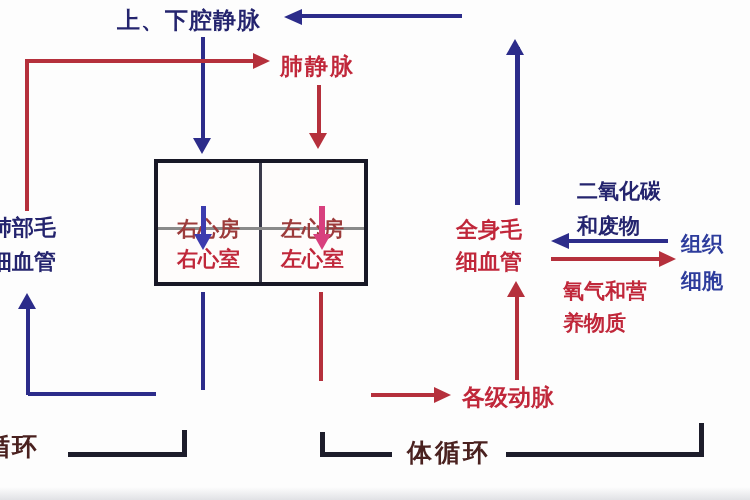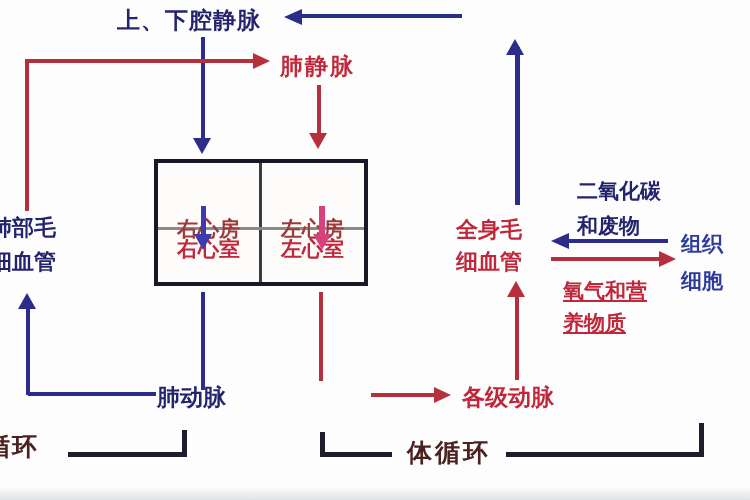--- a/index.html
+++ b/index.html
@@ -19,21 +19,21 @@
   .ah-left{border-top:8px solid transparent;border-bottom:8px solid transparent;border-right:18px solid currentColor;}
   .ah-right{border-top:8px solid transparent;border-bottom:8px solid transparent;border-left:17px solid currentColor;}
   #heart-box{
     position:absolute;left:154px;top:159px;width:214px;height:127px;
     border:4px solid var(--box_border);box-sizing:border-box;background:#fefcfb;
   }
   .hb-vdiv{position:absolute;left:101px;top:0;width:3px;height:100%;background:#3a3a4a;}
   .hb-hdiv{position:absolute;left:0;top:64px;width:100%;height:3px;background:var(--divider_gray);}
   .hb-cell{position:absolute;width:101px;display:flex;justify-content:center;font-size:21px;}
   .hb-top{top:12px;height:30px;margin-top:40px;}
-  .hb-bot{top:72px;height:30px;}
+  .hb-bot{top:82px;height:30px;}
   .hb-left{left:0;} .hb-right{left:104px;}
   .c-atrium{color:var(--atrium_maroon);}
   .c-vent{color:var(--text_red);}
   #bottom-band{position:absolute;left:0;bottom:0;width:100%;height:13px;
     background:linear-gradient(to bottom,rgba(190,192,200,0),rgba(190,192,200,0.45));}
 </style>
 </head>
 <body>
 
 <div id="stage">
@@ -48,24 +48,23 @@
 
   <div class="lbl t-red" style="left:456px;top:214px;font-size:22px;line-height:32px;">全身毛
 细血管</div>
 
   <div class="lbl t-navy" style="left:577px;top:173px;font-size:21px;line-height:35px;">二氧化碳
 和废物</div>
 
   <div class="lbl t-tissue" style="left:681px;top:225px;font-size:21px;line-height:37px;">组织
 细胞</div>
 
-  <div class="lbl t-red" style="left:563px;top:275px;font-size:21px;line-height:32px;text-decoration:underline;">氧气和营
+  <div class="lbl t-red" style="left:563px;top:275px;font-size:21px;line-height:32px;">氧气和营
 养物质</div>
 
-  <div class="lbl t-navy" style="left:157px;top:382px;font-size:23px;">肺动脉</div>
 
 
   <div class="lbl t-red" style="left:462px;top:382px;font-size:23px;">各级动脉</div>
 
   <div class="lbl t-circ" style="left:-15px;top:430px;font-size:25px;letter-spacing:2px;">循环</div>
 
   <div class="lbl t-circ" style="left:407px;top:436px;font-size:25px;letter-spacing:3px;">体循环</div>
 
   <div id="heart-box">
     <div class="hb-vdiv"></div>

